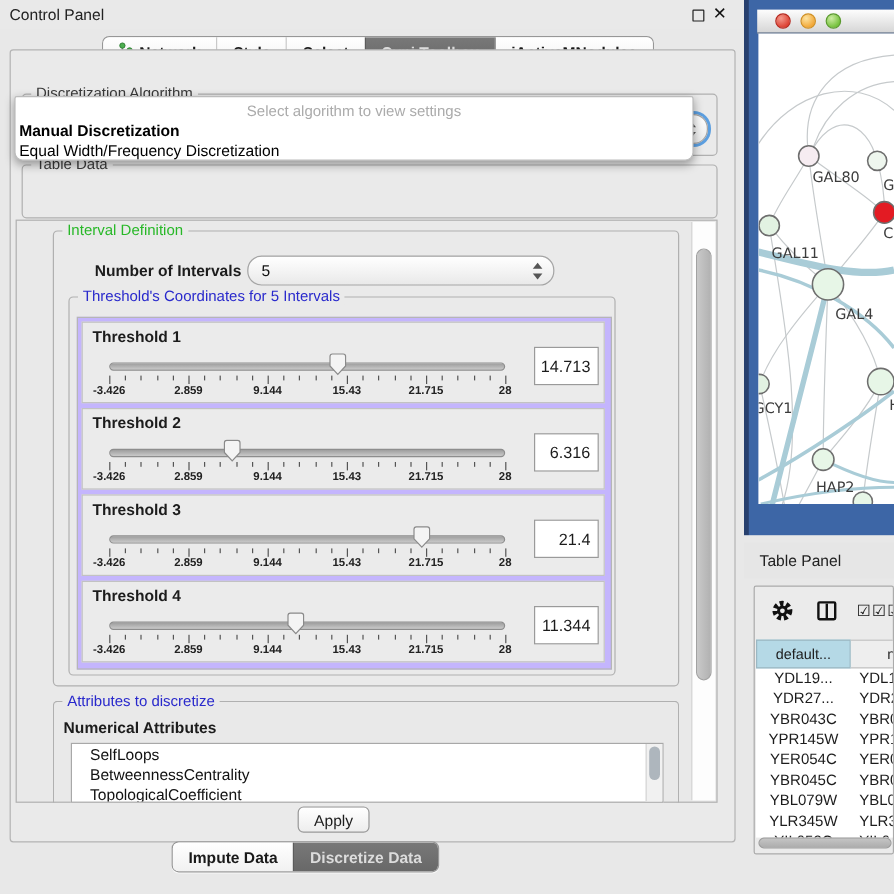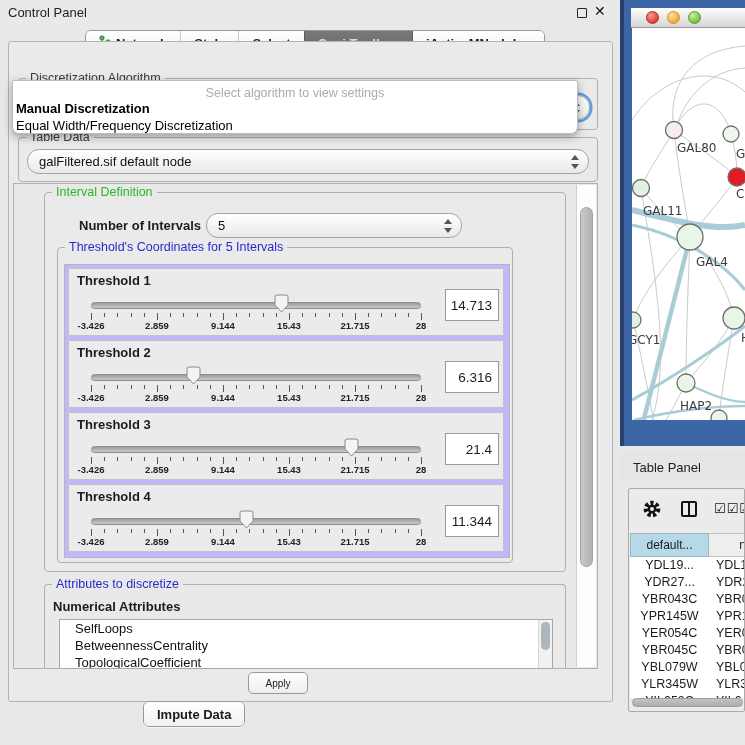--- a/index.html
+++ b/index.html
@@ -56,21 +56,21 @@
   .tick { position:absolute; top:44px; width:1px; background:#555; }
   .tick-labels span { position:absolute; top:51px; transform:translateX(-50%); font-size:9.5px; font-weight:bold; color:#222; white-space:nowrap; }
   .value-box { position:absolute; left:376px; top:20px; width:54px; height:32px; background:#fff; border:1px solid #9a9a9a; font-size:13.5px; display:flex; align-items:center; justify-content:flex-end; padding-right:6px; }
 
   
   .attr-list { position:absolute; background:#fff; border:1px solid #a8a8a8; overflow:hidden; }
   .attr-item { font-size:13px; line-height:17px; padding-left:15px; color:#111; white-space:nowrap; }
   .attr-vscroll { position:absolute; right:0; top:0; width:14px; height:100%; background:#f1f1f1; border-left:1px solid #d5d5d5; }
   .attr-vscroll .thumb { position:absolute; left:2px; top:2px; width:9px; height:28px; border-radius:5px; background:#aeb6bd; }
 
-  .apply-btn { position:absolute; left:248px; top:672px; width:60px; height:22px; background:linear-gradient(#ffffff,#ededed); border:1px solid #999; border-radius:5px; font-size:10px; display:flex; align-items:center; justify-content:center; }
+  .apply-btn { position:absolute; left:248px; top:672px; width:60px; height:22px; background:linear-gradient(#ffffff,#ededed); border:1px solid #999; border-radius:5px; font-size:13px; display:flex; align-items:center; justify-content:center; }
 
   
   .net-window { left:620px; top:0; width:125px; height:446px; background:#3d66a6; overflow:hidden; }
   .net-window .edge-dark { position:absolute; left:0; top:0; width:4px; height:100%; background:#27406e; }
   .net-titlebar { position:absolute; left:11px; top:8px; width:114px; height:20px; background:linear-gradient(#fdfdfd,#d6d6d6); border-bottom:1px solid #9a9a9a; }
   .tl { position:absolute; top:3px; width:13px; height:13px; border-radius:50%; }
   .tl-red { left:15px; background:radial-gradient(circle at 35% 30%, #f49a8d, #dd4436 70%); border:1px solid #b5281e; }
   .tl-yellow { left:36px; background:radial-gradient(circle at 35% 30%, #fde3a0, #f2a93b 70%); border:1px solid #cf8f22; }
   .tl-green { left:57px; background:radial-gradient(circle at 35% 30%, #cdeca3, #77c23f 70%); border:1px solid #59992c; }
   .net-canvas { position:absolute; left:12px; top:28px; width:113px; height:392px; background:#fff; overflow:hidden; }
@@ -147,27 +147,20 @@
   </div>
 
   <div class="abs popup">
     <div class="ph">Select algorithm to view settings</div>
     <div class="opt1">Manual Discretization</div>
     <div class="opt2">Equal Width/Frequency Discretization</div>
   </div>
 
   <div class="group" style="left:18px; top:137px; width:580px; height:45px;">
     <span class="group-label lbl-dark">Table Data</span>
-    <div class="combo" style="left:8px; top:11px; width:562px;">
-      <span>galFiltered.sif default node</span>
-      <div class="stepper">
-          <div class="tri-up"></div>
-          <div class="tri-down"></div>
-        </div>
-    </div>
   </div>
 
   <div class="abs scrollpane">
     <div class="vscroll">
         <div class="thumb"></div>
       </div>
   </div>
 
   <div class="group" style="left:44px; top:192px; width:522px; height:380px; background:#eaeaea;">
     <span class="group-label lbl-green" style="background:#e9e9e9;">Interval Definition</span>
@@ -389,20 +382,23 @@
         </div>
     </div>
   </div>
 
   <div class="apply-btn">Apply</div>
 
   <div class="segbar" style="left:143px; top:701px;">
     <div class="seg">
         <span>Impute Data</span>
       </div>
+    <div class="seg active">
+        <span>Discretize Data</span>
+      </div>
   </div>
 
   <div class="abs net-window">
     <div class="edge-dark"></div>
     <div class="net-titlebar">
       <div class="tl tl-red"></div>
       <div class="tl tl-yellow"></div>
       <div class="tl tl-green"></div>
     </div>
     <div class="net-canvas">

